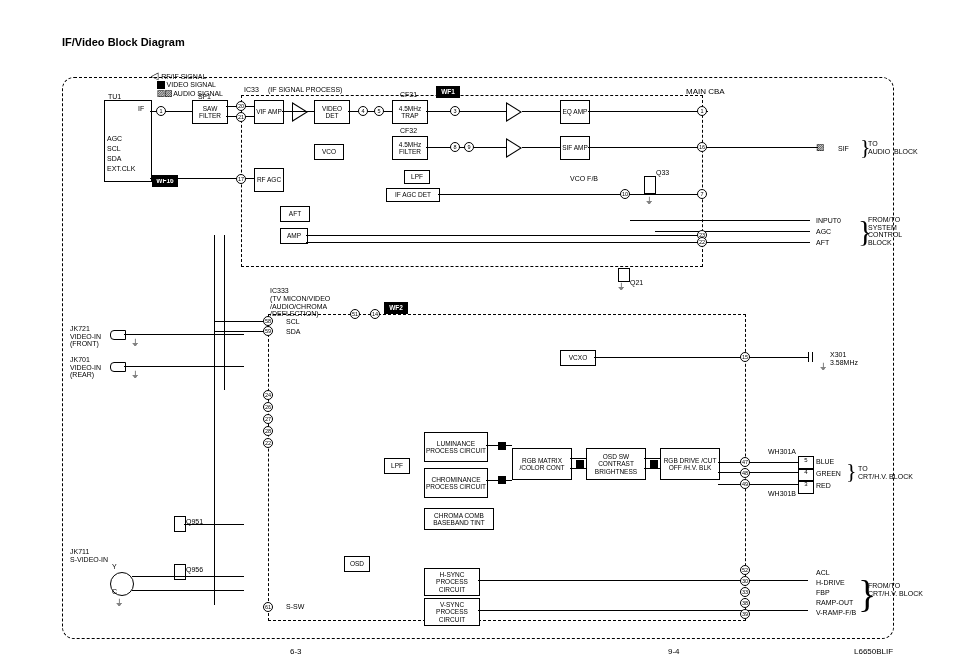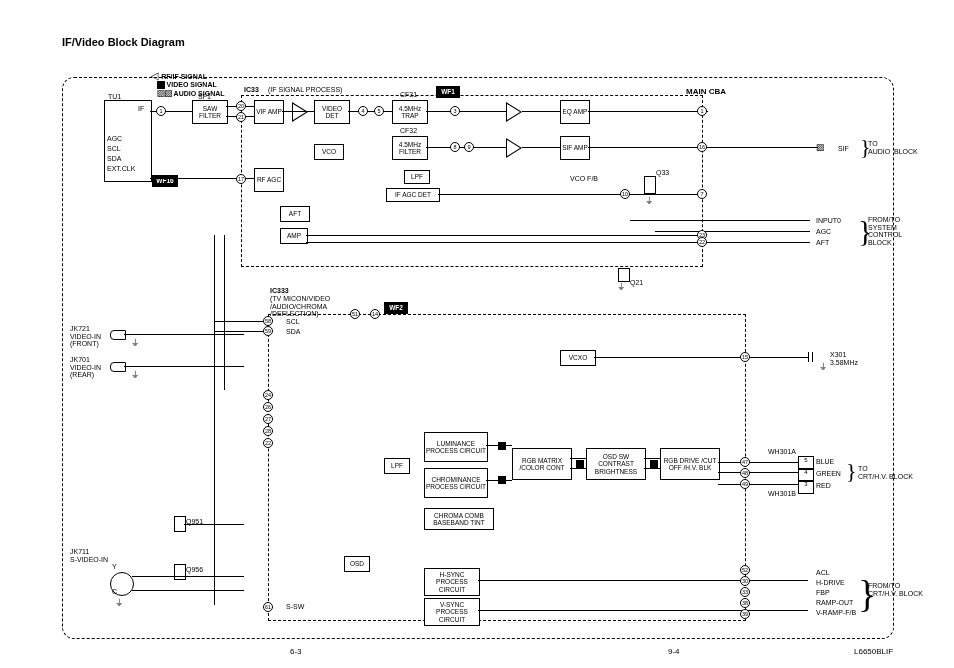--- a/index.html
+++ b/index.html
@@ -1,18 +1,18 @@
 <!DOCTYPE html>
 <html><head>
 <meta charset="utf-8">
 <style>
   html,body{margin:0;padding:0;font-family:Arial,Helvetica,sans-serif;background:#fff;color:#000}
   .page{position:relative;width:954px;height:668px}
   .txt{position:absolute;font-size:7px;line-height:1.1;white-space:pre}
-  .bold{font-weight:bold}
+  .bold{font-weight:normal}
   .title{font-size:11px;font-weight:bold}
   .box{position:absolute;border:1px solid #000;background:#fff;font-size:6.5px;text-align:center;display:flex;align-items:center;justify-content:center;line-height:1.1}
   .hline{position:absolute;height:0;border-top:1px solid #000}
   .vline{position:absolute;width:0;border-left:1px solid #000}
   .gnd{position:absolute;font-size:9px}
   .arrow-r{position:absolute;width:0;height:0;border-top:3px solid transparent;border-bottom:3px solid transparent;border-left:6px solid #000}
   .hatch{display:inline-block;font-size:9px;letter-spacing:-1px}
   .blk{display:inline-block;width:8px;height:8px;background:#000;vertical-align:middle}
   .pin{position:absolute;width:8px;height:8px;border:1px solid #000;border-radius:50%;font-size:5.5px;text-align:center;line-height:8px;background:#fff}
   .brace{position:absolute;font-size:22px;font-family:serif}

